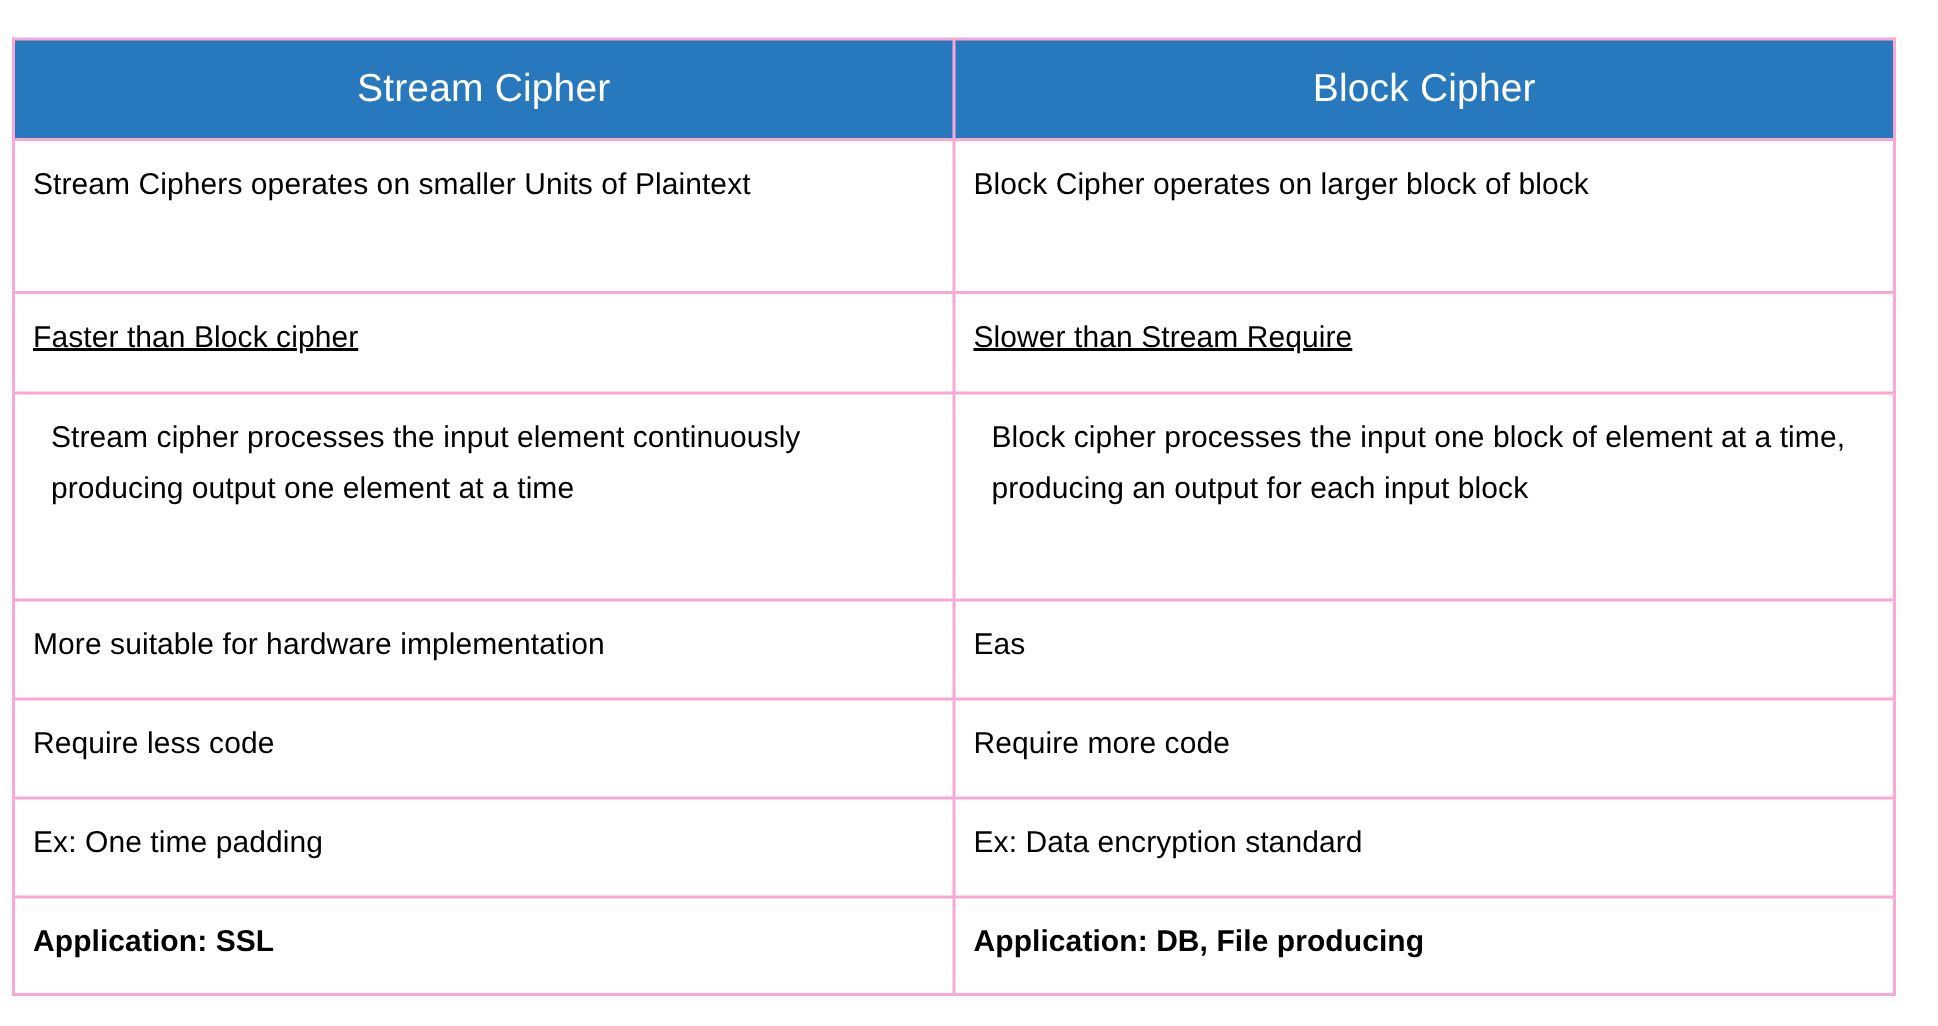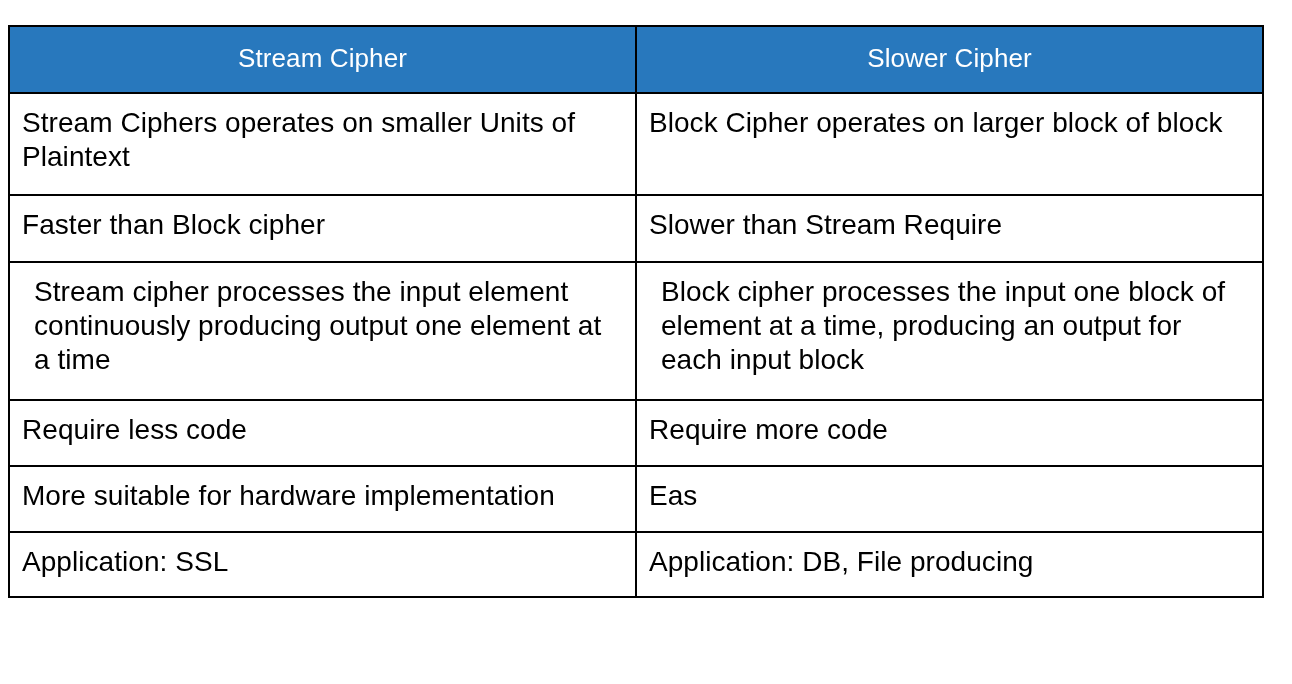--- a/index.html
+++ b/index.html
@@ -30,94 +30,98 @@
     border-collapse: collapse;
     table-layout: fixed;
     background: #ffffff;
   }
 
   .comparison-table col.col-left  { width: 627px; }
   .comparison-table col.col-right { width: 627px; }
 
   .comparison-table th,
   .comparison-table td {
-    border: 2px solid #000000;
+    border: 2px solid #f9a8d4;
     vertical-align: top;
     box-sizing: border-box;
   }
 
   .comparison-table thead th {
     background: #2878bd;
     color: #ffffff;
     font-weight: normal;
     font-size: 26px;
     line-height: 30px;
     text-align: center;
     height: 67px;
     padding: 16px 10px;
     letter-spacing: 0.1px;
   }
 
   .comparison-table tbody td {
     color: #000000;
-    font-size: 28px;
+    font-size: 20px;
     line-height: 34px;
     text-align: left;
     padding: 12px 14px 10px 12px;
     letter-spacing: 0.05px;
     border-radius: 14px;
   }
 
   
   tr[data-row="0"] td { height: 102px; }
-  tr[data-row="1"] td { height: 67px; }
+  tr[data-row="1"] td { height: 67px; text-decoration: underline; }
   tr[data-row="2"] td { height: 138px; padding-left: 24px; }
   tr[data-row="3"] td { height: 66px; }
   tr[data-row="4"] td { height: 66px; }
   tr[data-row="5"] td { height: 66px; }
-  tr[data-row="6"] td { height: 65px; }
+  tr[data-row="6"] td { height: 65px; font-weight: bold; }
 </style>
 </head>
 <body>
 
 <div class="page">
 
   <table class="comparison-table">
     <colgroup>
       <col class="col-left">
       <col class="col-right">
     </colgroup>
 
     <thead>
       <tr>
         <th>Stream Cipher</th>
-        <th>Slower Cipher</th>
+        <th>Block Cipher</th>
       </tr>
     </thead>
 
     <tbody>
       <tr data-row="0">
         <td>Stream Ciphers operates on smaller Units of Plaintext</td>
         <td>Block Cipher operates on larger block of block</td>
       </tr>
       <tr data-row="1">
         <td>Faster than Block cipher</td>
         <td>Slower than Stream Require</td>
       </tr>
       <tr data-row="2">
         <td>Stream cipher processes the input element continuously producing output one element at a time</td>
         <td>Block cipher processes the input one block of element at a time, producing an output for each input block</td>
       </tr>
+      <tr data-row="4">
+        <td>More suitable for hardware implementation</td>
+        <td>Eas</td>
+      </tr>
       <tr data-row="3">
         <td>Require less code</td>
         <td>Require more code</td>
       </tr>
-      <tr data-row="4">
-        <td>More suitable for hardware implementation</td>
-        <td>Eas</td>
+      <tr data-row="5">
+        <td>Ex: One time padding</td>
+        <td>Ex: Data encryption standard</td>
       </tr>
       <tr data-row="6">
         <td>Application: SSL</td>
         <td>Application: DB, File producing</td>
       </tr>
     </tbody>
   </table>
 
 </div>
 

